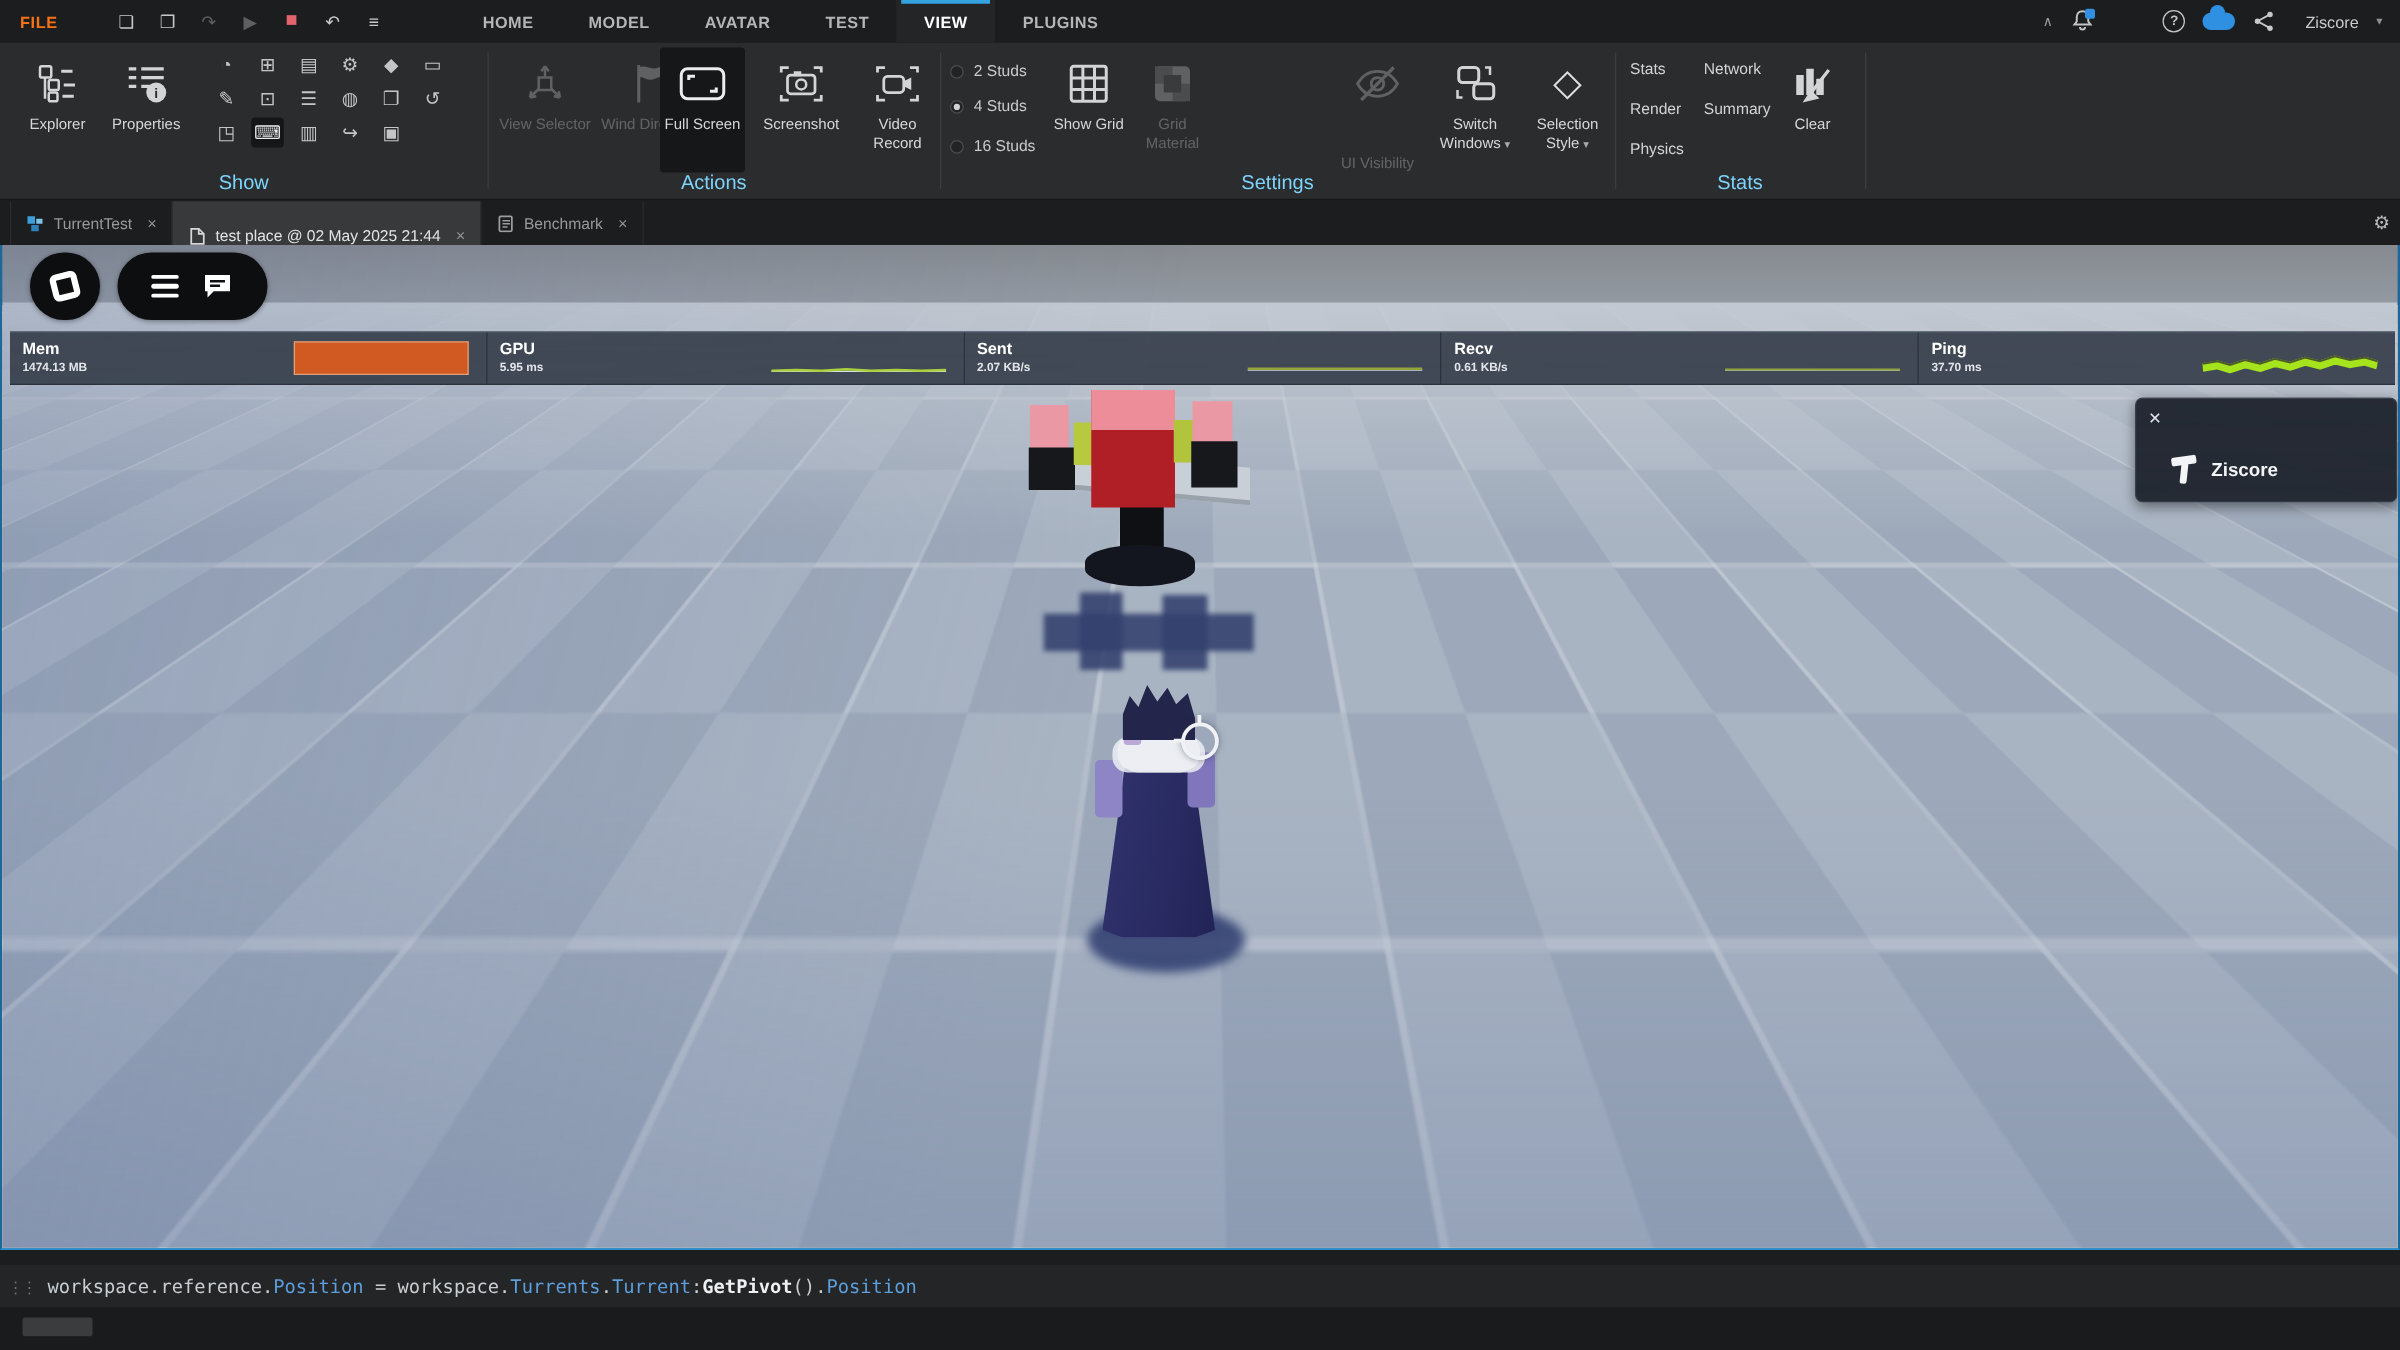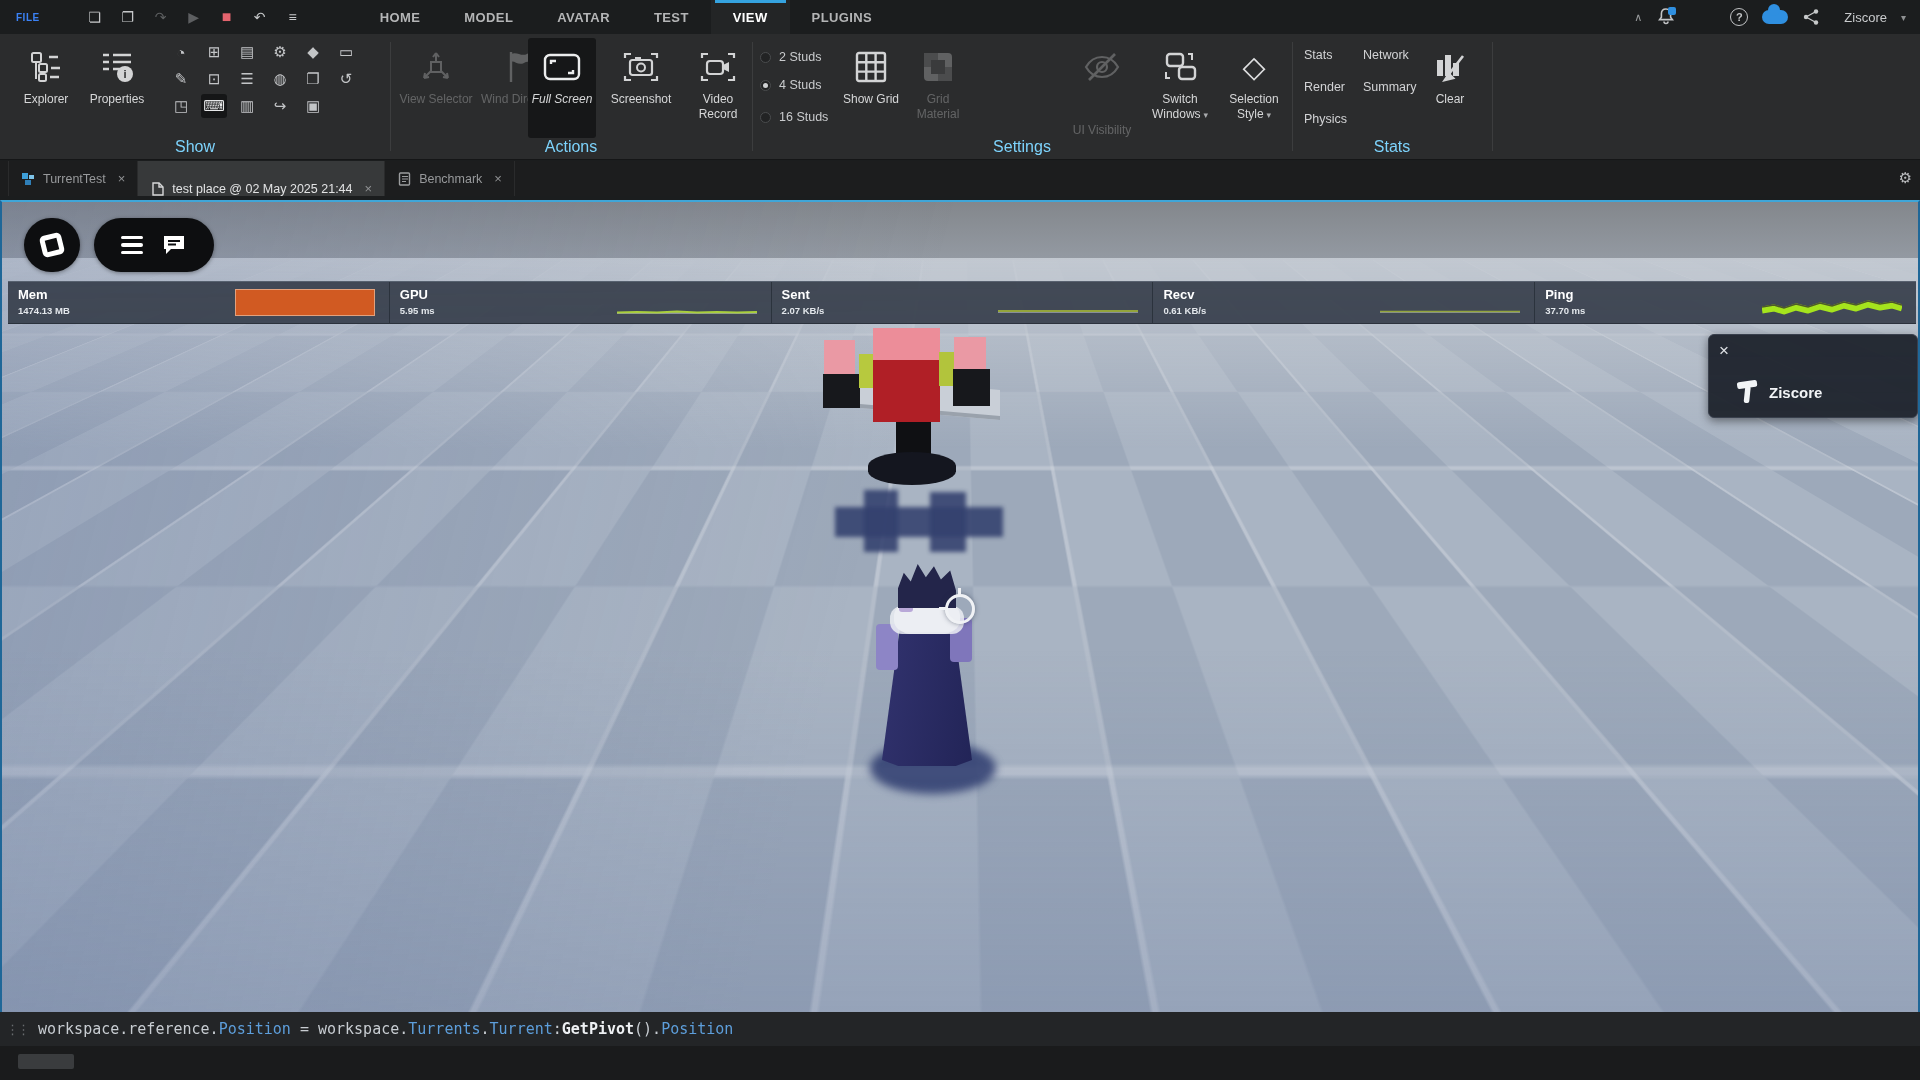--- a/index.html
+++ b/index.html
@@ -3,21 +3,21 @@
 <meta charset="utf-8">
 <style>
   * { margin:0; padding:0; box-sizing:border-box; }
   html,body { width:1920px; height:1080px; overflow:hidden; background:#1b1d1e;
               font-family:"Liberation Sans", sans-serif; }
   #app { position:relative; width:1920px; height:1080px; }
 
   
   #menubar { position:absolute; top:0; left:0; right:0; height:34px; background:#1b1d1e;
              display:flex; align-items:center; z-index:40; }
-  .file-btn { color:#3b82f6; font-size:10px; font-weight:bold; letter-spacing:.5px;
+  .file-btn { color:#f97316; font-size:13px; font-weight:bold; letter-spacing:.5px;
               padding:0 14px 0 16px; cursor:pointer; }
   .quick-icons { display:flex; align-items:center; gap:7px; margin-left:28px; }
   .qicon { width:26px; height:24px; display:flex; align-items:center; justify-content:center;
            color:#c6c8ca; font-size:14px; }
   .qicon.dim { color:#5d5f61; }
   .qicon.stop { color:#e4646e; font-size:16px; }
   .menu-tabs { display:flex; align-items:center; margin-left:52px; height:34px; }
   .menu-tab { position:relative; height:34px; display:flex; align-items:center;
               padding:0 22px; color:#b4b5b6; font-size:13px; font-weight:bold; letter-spacing:.4px; }
   .menu-tab.active { color:#ffffff; background:#232526; }
@@ -41,21 +41,21 @@
   
   #ribbon { position:absolute; top:34px; left:0; right:0; height:126px; background:#2b2c2d;
             border-bottom:1px solid #151617; z-index:39; }
   .rib-sep { position:absolute; top:8px; bottom:8px; width:1px; background:#3c3d3e; }
   .group-label { position:absolute; bottom:3px; text-align:center; color:#7dd3fc; font-size:16px; }
   .big-btn { position:absolute; top:4px; height:100px; display:flex; flex-direction:column;
              align-items:center; justify-content:flex-start; padding-top:8px; color:#d6d7d8;
              font-size:12px; text-align:center; border-radius:3px; }
   .big-btn .bicon { height:42px; display:flex; align-items:center; justify-content:center; }
   .big-btn .blabel { line-height:15px; margin-top:4px; }
-  .big-btn.active { background:#161718;font-style:italic; }
+  .big-btn.active { background:#161718; }
   .big-btn.disabled { opacity:.32; }
   .toggle-grid-icon { position:absolute; width:26px; height:24px; display:flex; align-items:center;
                       justify-content:center; color:#c3c5c7; font-size:15px; border-radius:3px; }
   .toggle-grid-icon.active { background:#151617; color:#e8e9ea; }
   .radio-row { position:absolute; display:flex; align-items:center; gap:8px; }
   .radio-dot { width:11px; height:11px; border-radius:50%; background:#222324;
                border:1px solid #4a4c4e; position:relative; }
   .radio-dot.sel::after { content:""; position:absolute; inset:2px; border-radius:50%; background:#cfd1d3; }
   .radio-label { color:#c9cbcd; font-size:12.5px; }
   .stats-link { position:absolute; color:#d2d3d5; font-size:12.5px; }
@@ -67,21 +67,21 @@
              display:flex; align-items:stretch; z-index:38; }
   .dtab { display:flex; align-items:center; gap:8px; padding:0 12px; color:#97999b;
           font-size:12.5px; border-right:1px solid #2a2b2c; }
   .dtab:first-child { border-left:1px solid #2a2b2c; margin-left:8px; }
   .dtab.active { background:#37393a; color:#e2e3e4;align-items:flex-end; }
   .dtab-close { font-size:13px; color:#909294; margin-left:4px; }
   .dtab-icon { width:14px; height:14px; display:flex; align-items:center; justify-content:center; }
   .dtabs-gear { position:absolute; right:8px; top:8px; color:#b9bbbd; font-size:15px; }
 
   
-  #viewport { position:absolute; top:200px; left:0; width:1920px; height:816px; overflow:hidden;
+  #viewport { position:absolute; top:184px; left:0; width:1920px; height:816px; overflow:hidden;
               border:2px solid; border-color:#3fa6d8 #1f6798 #2f8fc6 #1f6798; background:#8d929a; }
   .sky { position:absolute; top:0; left:0; right:0; height:80px;
          background:linear-gradient(#83878c, #9aa1ab); }
   .ground { position:absolute; top:58px; left:-520px; width:2960px; height:1500px;
             transform:perspective(310px) rotateX(49deg); transform-origin:50% 0;
             background:
               repeating-linear-gradient(0deg, rgba(255,255,255,.22) 0 2px, transparent 2px 90px),
               repeating-linear-gradient(90deg, rgba(255,255,255,.22) 0 2px, transparent 2px 90px),
               repeating-conic-gradient(#9da9ba 0% 25%, #a9b4c3 25% 50%);
             background-size:90px 90px, 90px 90px, 90px 90px; }

